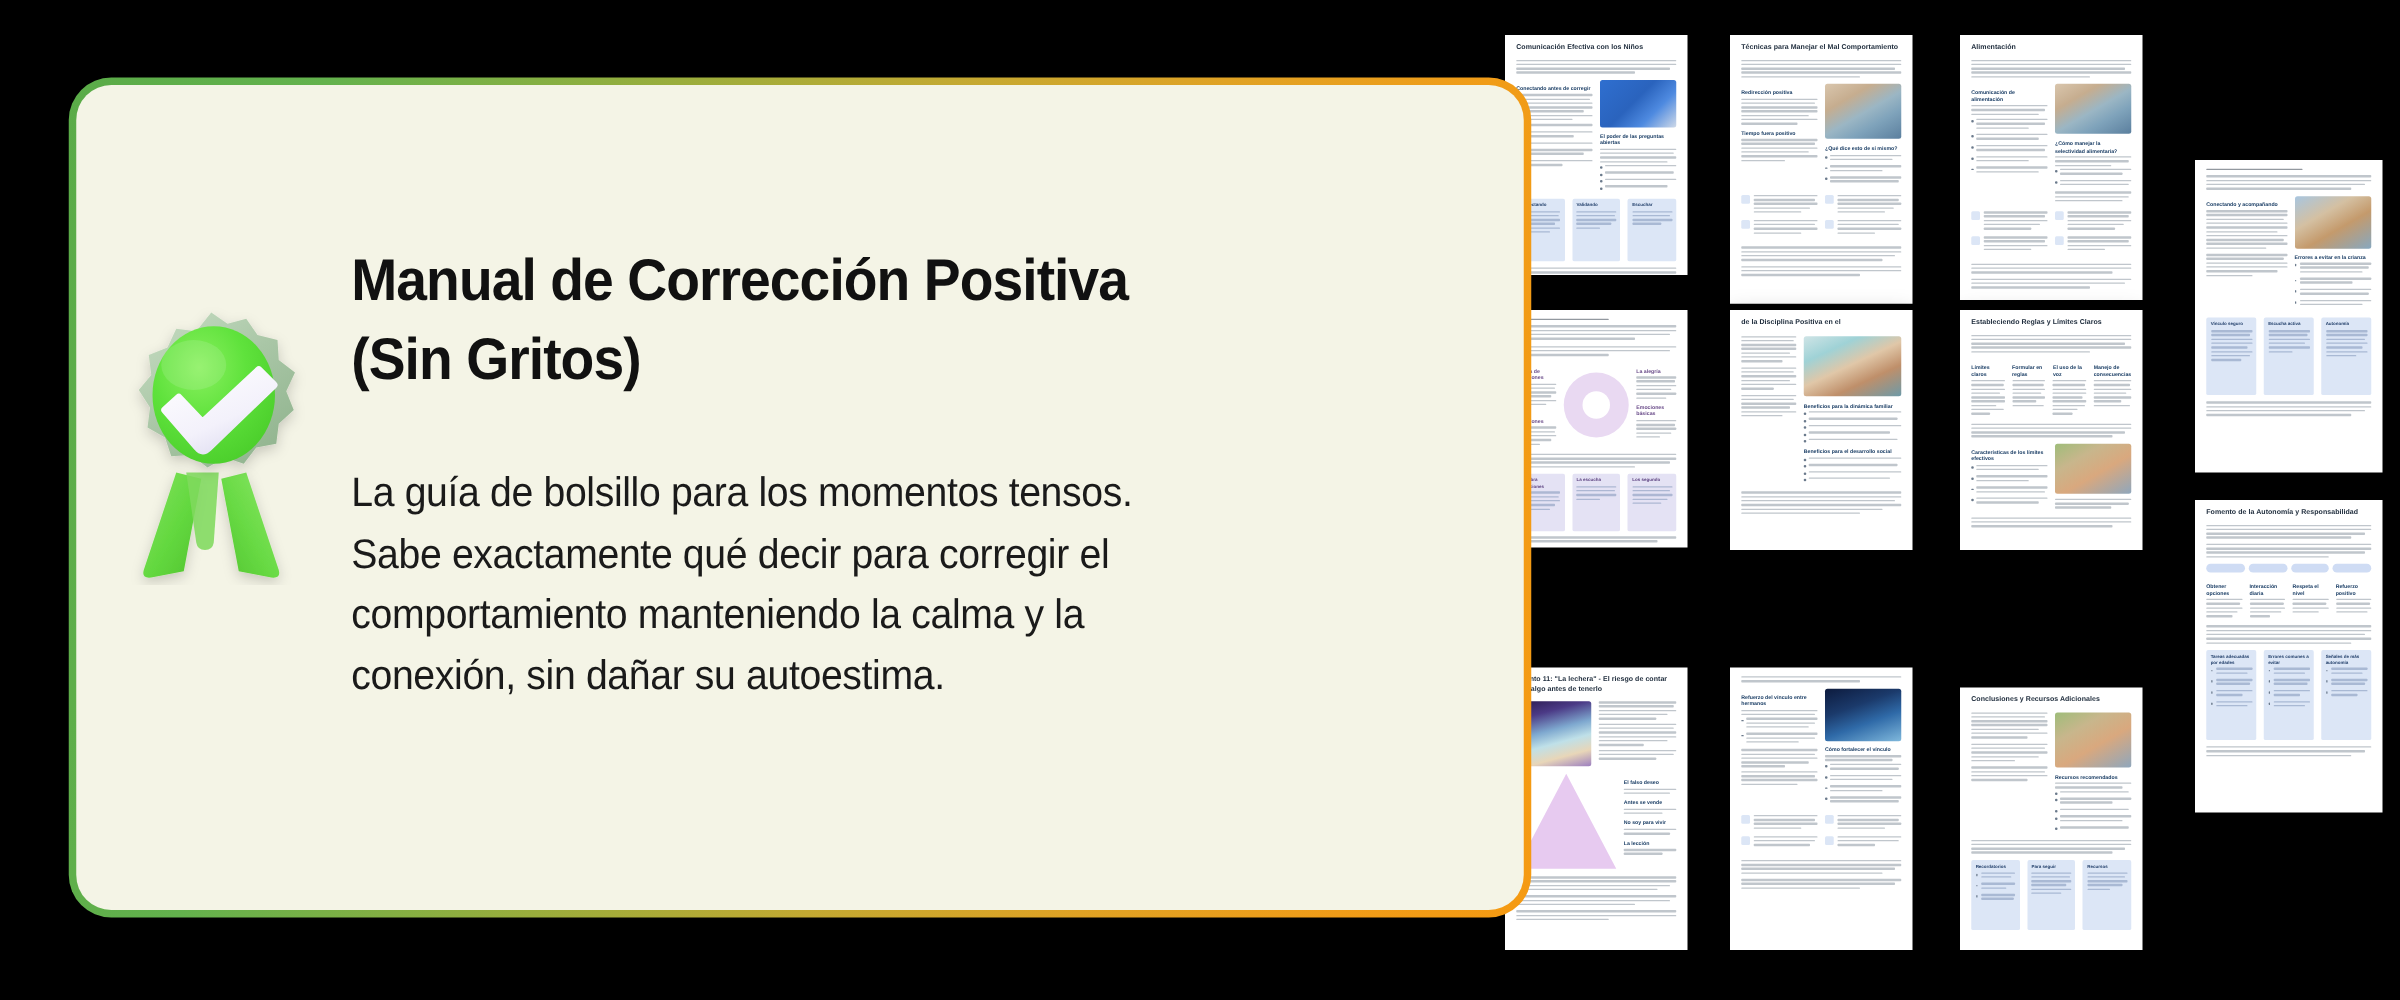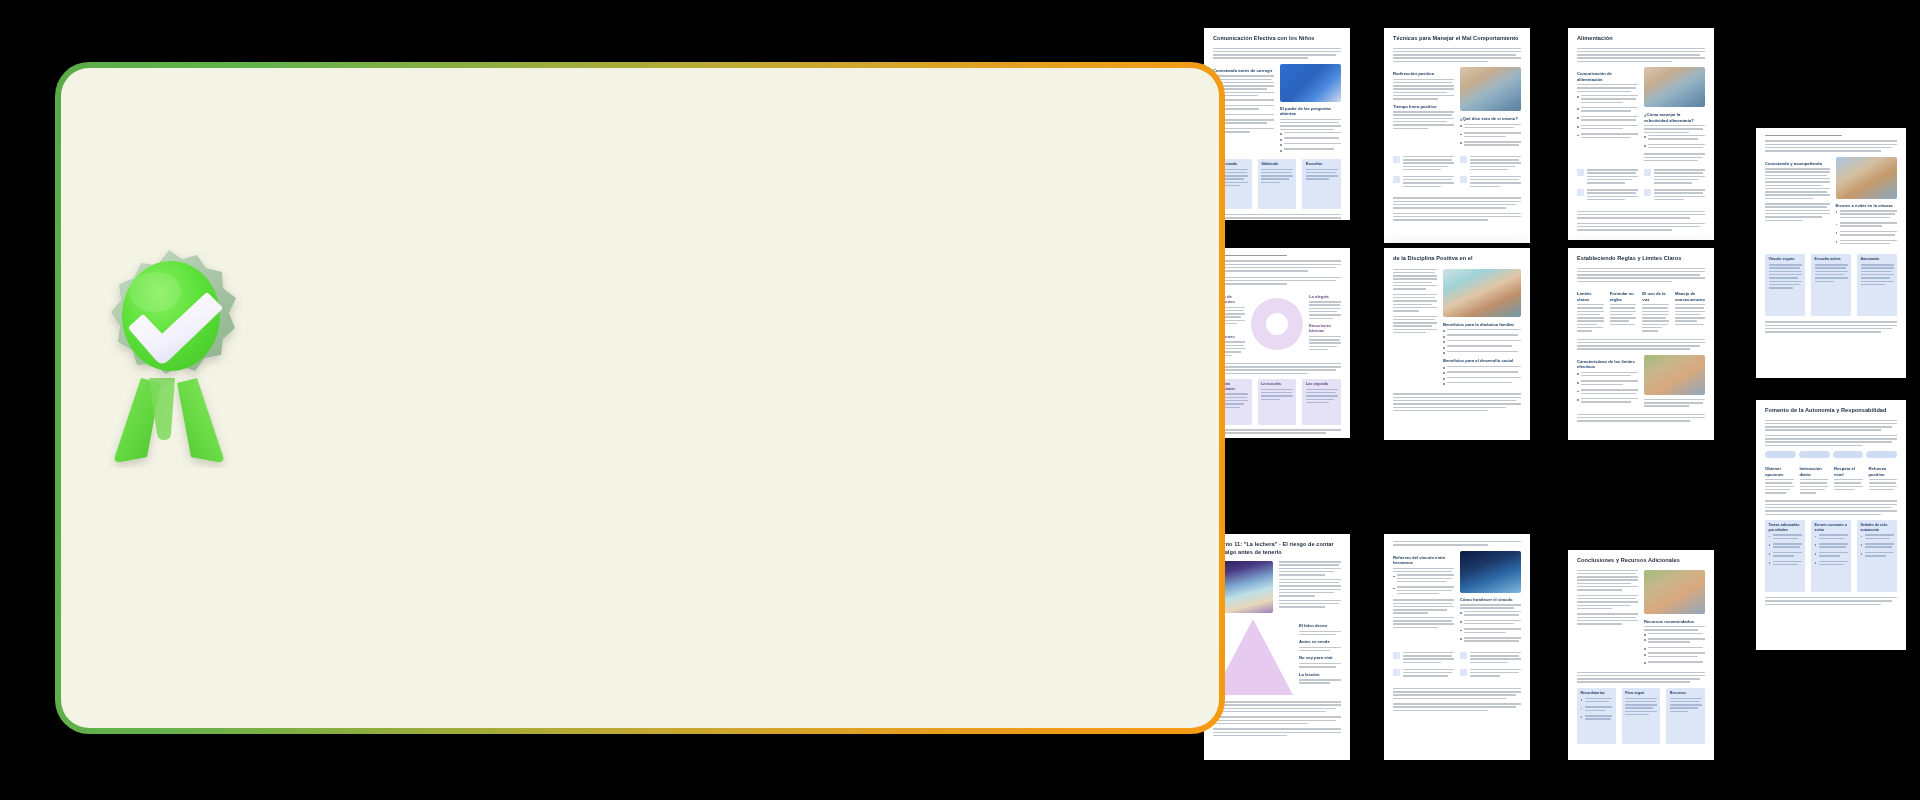--- a/index.html
+++ b/index.html
@@ -284,20 +284,24 @@
               l13 9 l15 -4 l9 13 l16 4 l1 16 l13 10 l-7 15 l6 15 l-12 11 l-2 16 l-16 3 l-10 13 l-15 -5 l-14 8 l-13 -10 l-16 1 l-5 -15 l-14 -8 l2 -16 l-9 -14 l10 -12 l-2 -16 l15 -6 l7 -15 l16 2 Z"></path>
           </g>
 
           <ellipse cx="92" cy="78" rx="49" ry="55" fill="url(#circG)"></ellipse>
           <ellipse cx="76" cy="54" rx="26" ry="20" fill="#ffffff" opacity="0.12"></ellipse>
 
           <path d="M64 80 l-11 10 l26 30 q4 5 9 0 l52 -50 l-12 -12 l-45 42 Z" fill="url(#checkG)" stroke="url(#checkG)" stroke-width="6" stroke-linejoin="round"></path>
         </svg>
       </div>
 
+      <div id="hero-text">
+        <h1 id="hero-title">Manual de Corrección Positiva (Sin Gritos)</h1>
+        <p id="hero-subtitle">La guía de bolsillo para los momentos tensos. Sabe exactamente qué decir para corregir el comportamiento manteniendo la calma y la conexión, sin dañar su autoestima.</p>
+      </div>
 
     </div>
   </div>
 
   <div class="doc" style="left:1756px; top:128px; width:150px; height:250px; z-index:2;">
     <div class="doc-page">
       <div class="lines" style="margin-bottom:4px;">
         <div class="ln s5 dark"></div>
       </div>
       <div class="lines" style="margin-bottom:5px;">

